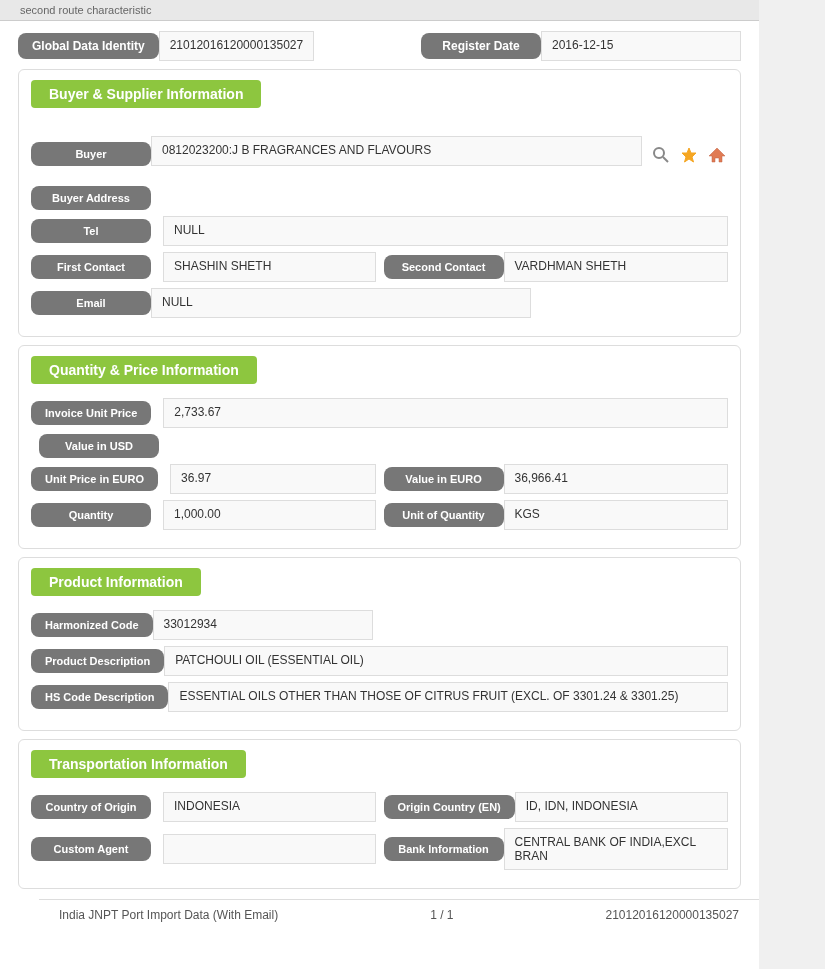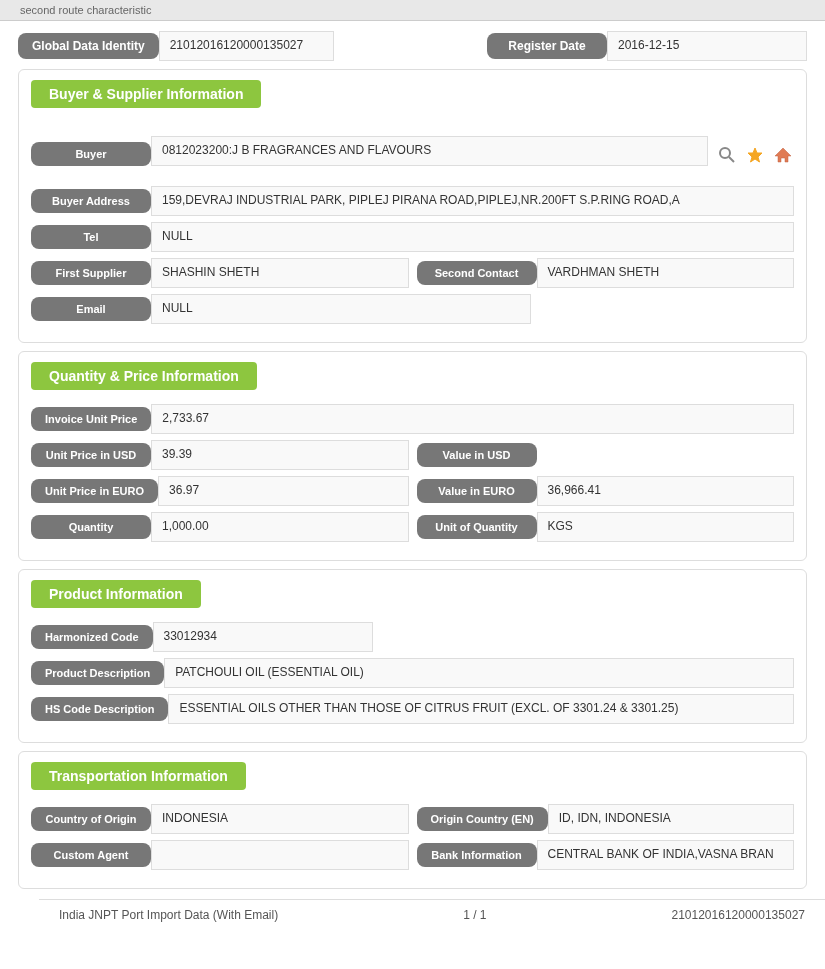--- a/index.html
+++ b/index.html
@@ -5,21 +5,21 @@
     * { box-sizing: border-box; margin: 0; padding: 0; }
     body {
       font-family: Arial, sans-serif;
       font-size: 12px;
       background: #f0f0f0;
       color: #333;
       width: 825px;
     }
     .page-wrapper {
       background: #fff;
-      width: 825px;
+      width: 759px;
       min-height: 969px;
       padding: 0 0 10px 0;
     }
     .top-bar {
       background: #e8e8e8;
       padding: 4px 20px;
       border-bottom: 1px solid #ccc;
       font-size: 11px;
       color: #666;
     }
@@ -82,21 +82,21 @@
     .form-row-split {
       display: flex;
       align-items: center;
       margin: 6px 12px;
       gap: 0;
     }
     .form-row-split .left-group {
       display: flex;
       align-items: center;
       flex: 1;
-      gap: 0;
+      gap: 12px;
     }
     .form-row-split .right-group {
       display: flex;
       align-items: center;
       flex: 1;
       gap: 0;
       margin-left: 8px;
     }
     .form-row-split .label-btn {
       min-width: 120px;
@@ -184,35 +184,34 @@
           <svg width="18" height="18" viewBox="0 0 18 18">
               <polygon points="9,2 17,10 14,10 14,16 11,16 11,12 7,12 7,16 4,16 4,10 1,10" fill="#e07b54" stroke="#c06040" stroke-width="0.5"></polygon>
             </svg>
         </div>
       </div>
     </div>
 
     
     <div class="form-row">
       <button class="label-btn">Buyer Address</button>
-      <div class="value-field">159,DEVRAJ INDUSTRIAL PARK, PIPLEJ PIRANA ROAD,PIPLEJ,NR.200FT S.P.RING ROAD,A</div>
     </div>
 
     
     <div class="form-row-split">
       <div class="left-group">
         <button class="label-btn">Tel</button>
         <div class="value-field">NULL</div>
       </div>
     </div>
 
     
     <div class="form-row-split">
       <div class="left-group">
-        <button class="label-btn">First Supplier</button>
+        <button class="label-btn">First Contact</button>
         <div class="value-field">SHASHIN SHETH</div>
       </div>
       <div class="right-group">
         <button class="label-btn">Second Contact</button>
         <div class="value-field">VARDHMAN SHETH</div>
       </div>
     </div>
 
     
     <div class="form-row">
@@ -227,24 +226,20 @@
     
     <div class="form-row-split">
       <div class="left-group">
         <button class="label-btn">Invoice Unit Price</button>
         <div class="value-field">2,733.67</div>
       </div>
     </div>
 
     
     <div class="form-row-split">
-      <div class="left-group">
-        <button class="label-btn">Unit Price in USD</button>
-        <div class="value-field">39.39</div>
-      </div>
       <div class="right-group">
         <button class="label-btn">Value in USD</button>
       </div>
     </div>
 
     
     <div class="form-row-split">
       <div class="left-group">
         <button class="label-btn">Unit Price in EURO</button>
         <div class="value-field">36.97</div>
@@ -303,21 +298,21 @@
     </div>
 
     
     <div class="form-row-split">
       <div class="left-group">
         <button class="label-btn">Custom Agent</button>
         <div class="value-field"></div>
       </div>
       <div class="right-group">
         <button class="label-btn">Bank Information</button>
-        <div class="value-field">CENTRAL BANK OF INDIA,VASNA BRAN</div>
+        <div class="value-field">CENTRAL BANK OF INDIA,EXCL BRAN</div>
       </div>
     </div>
   </div>
 
   <div class="footer-bar">
     <span>India JNPT Port Import Data (With Email)</span>
     <span>1 / 1</span>
     <span>21012016120000135027</span>
   </div>
 

